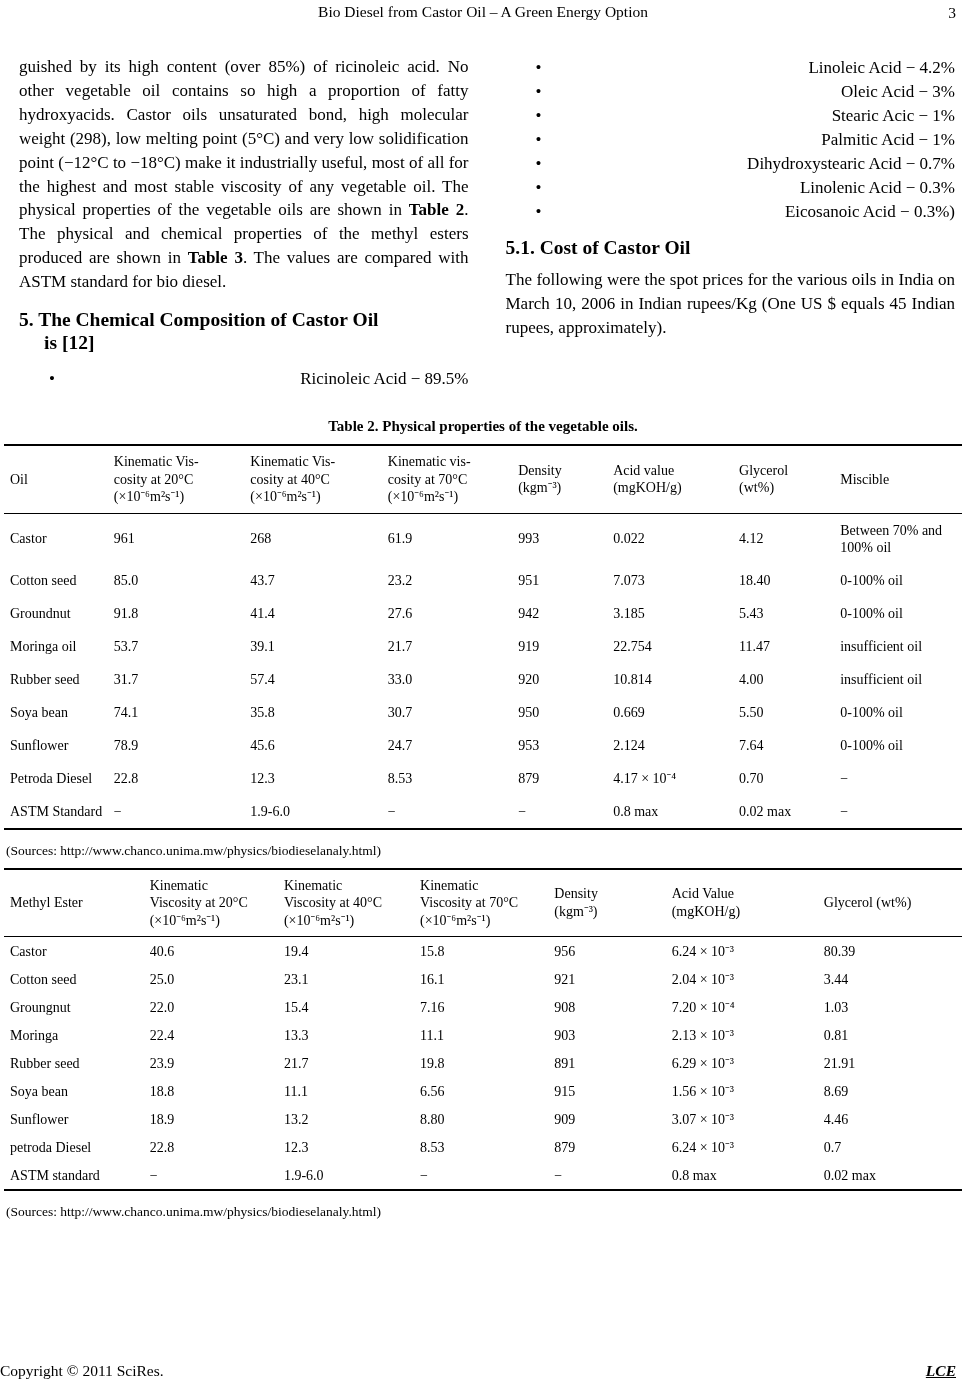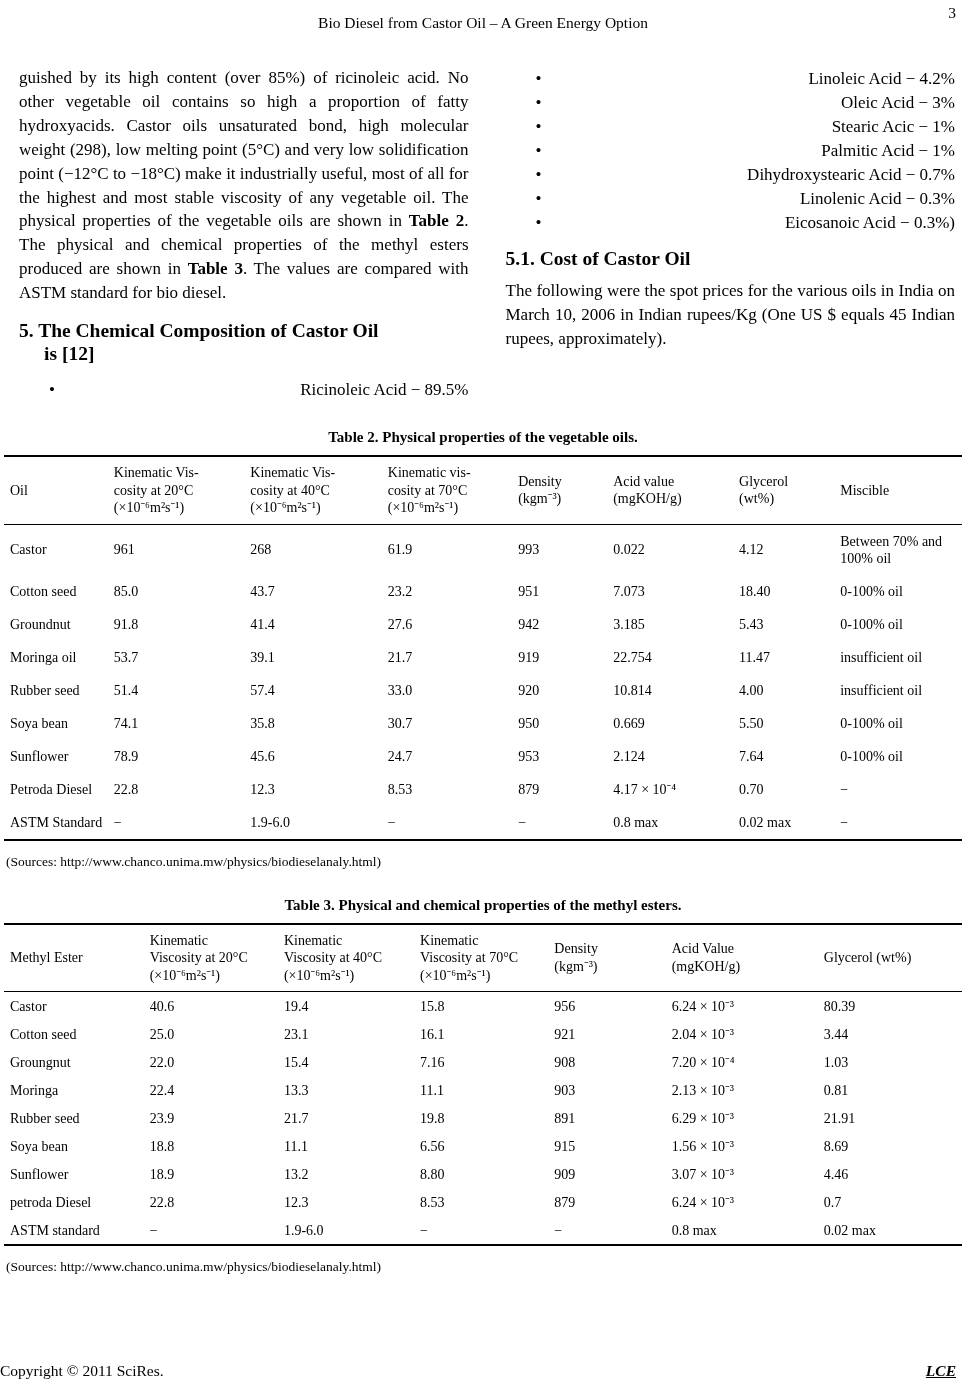--- a/index.html
+++ b/index.html
@@ -2,21 +2,21 @@
 <html><head>
 <meta charset="utf-8">
 <style>
   html,body{margin:0;padding:0;background:#e8e8e8;}
   .page{
     width:966px;height:1386px;position:relative;margin:0 auto;
     background:#ffffff;color:#000;overflow:hidden;
     font-family:"Liberation Serif", serif;
   }
   
-  .running-head{position:relative;padding-top:14px;height:26px;}
+  .running-head{position:relative;padding-top:3px;height:26px;}
   .rh-title{display:block;text-align:center;font-size:15.5px;}
   .rh-page{position:absolute;right:10px;top:4px;font-size:15.5px;}
 
   
   .columns{display:flex;gap:37px;padding:0 11px;margin-top:26px;margin-left:8px;}
   .col{flex:1;min-width:0;}
   .para{margin:0;font-size:17px;line-height:23.9px;text-align:justify;}
   .sec-heading{
     margin:14px 0 0 0;font-size:19.5px;line-height:23px;
     font-weight:bold;white-space:pre-line;
@@ -172,21 +172,21 @@
           <td>53.7</td>
           <td>39.1</td>
           <td>21.7</td>
           <td>919</td>
           <td>22.754</td>
           <td>11.47</td>
           <td>insufficient oil</td>
         </tr>
         <tr>
           <td>Rubber seed</td>
-          <td>51.4</td>
+          <td>31.7</td>
           <td>57.4</td>
           <td>33.0</td>
           <td>920</td>
           <td>10.814</td>
           <td>4.00</td>
           <td>insufficient oil</td>
         </tr>
         <tr>
           <td>Soya bean</td>
           <td>74.1</td>
@@ -224,21 +224,20 @@
           <td>−</td>
           <td>−</td>
           <td>0.8 max</td>
           <td>0.02 max</td>
           <td>−</td>
         </tr>
       </tbody>
   </table>
   <div class="source">(Sources: http://www.chanco.unima.mw/physics/biodieselanaly.html)</div>
 
-  <div class="caption">Table 3. Physical and chemical properties of the methyl esters.</div>
   <table class="datatable" id="table3">
     <thead>
         <tr>
           <th>Methyl Ester</th>
           <th>Kinematic
 Viscosity at 20°C
 (×10⁻⁶m²s⁻¹)</th>
           <th>Kinematic
 Viscosity at 40°C
 (×10⁻⁶m²s⁻¹)</th>

